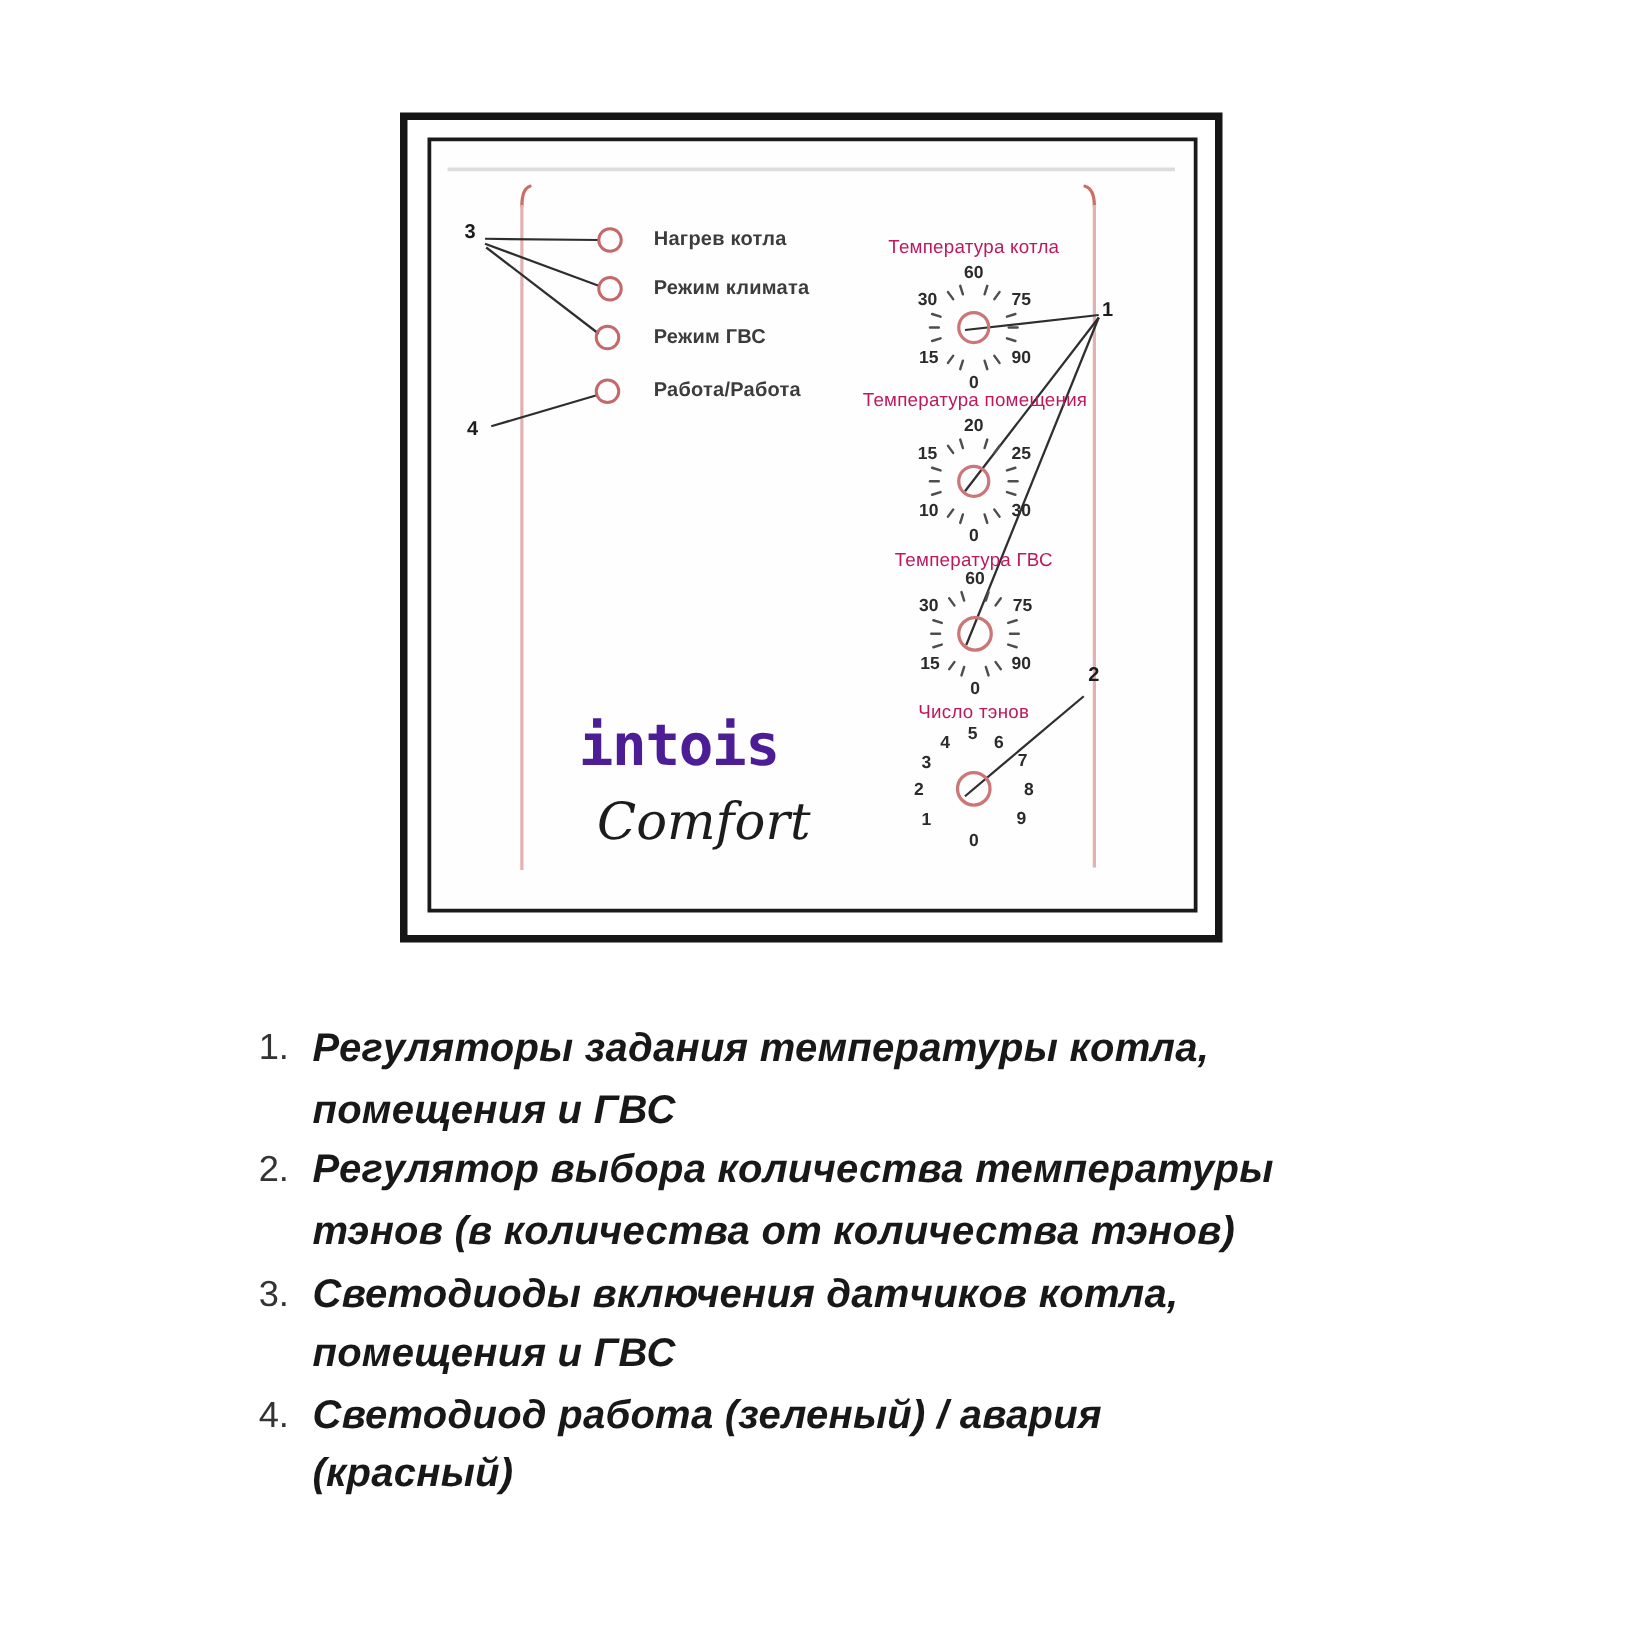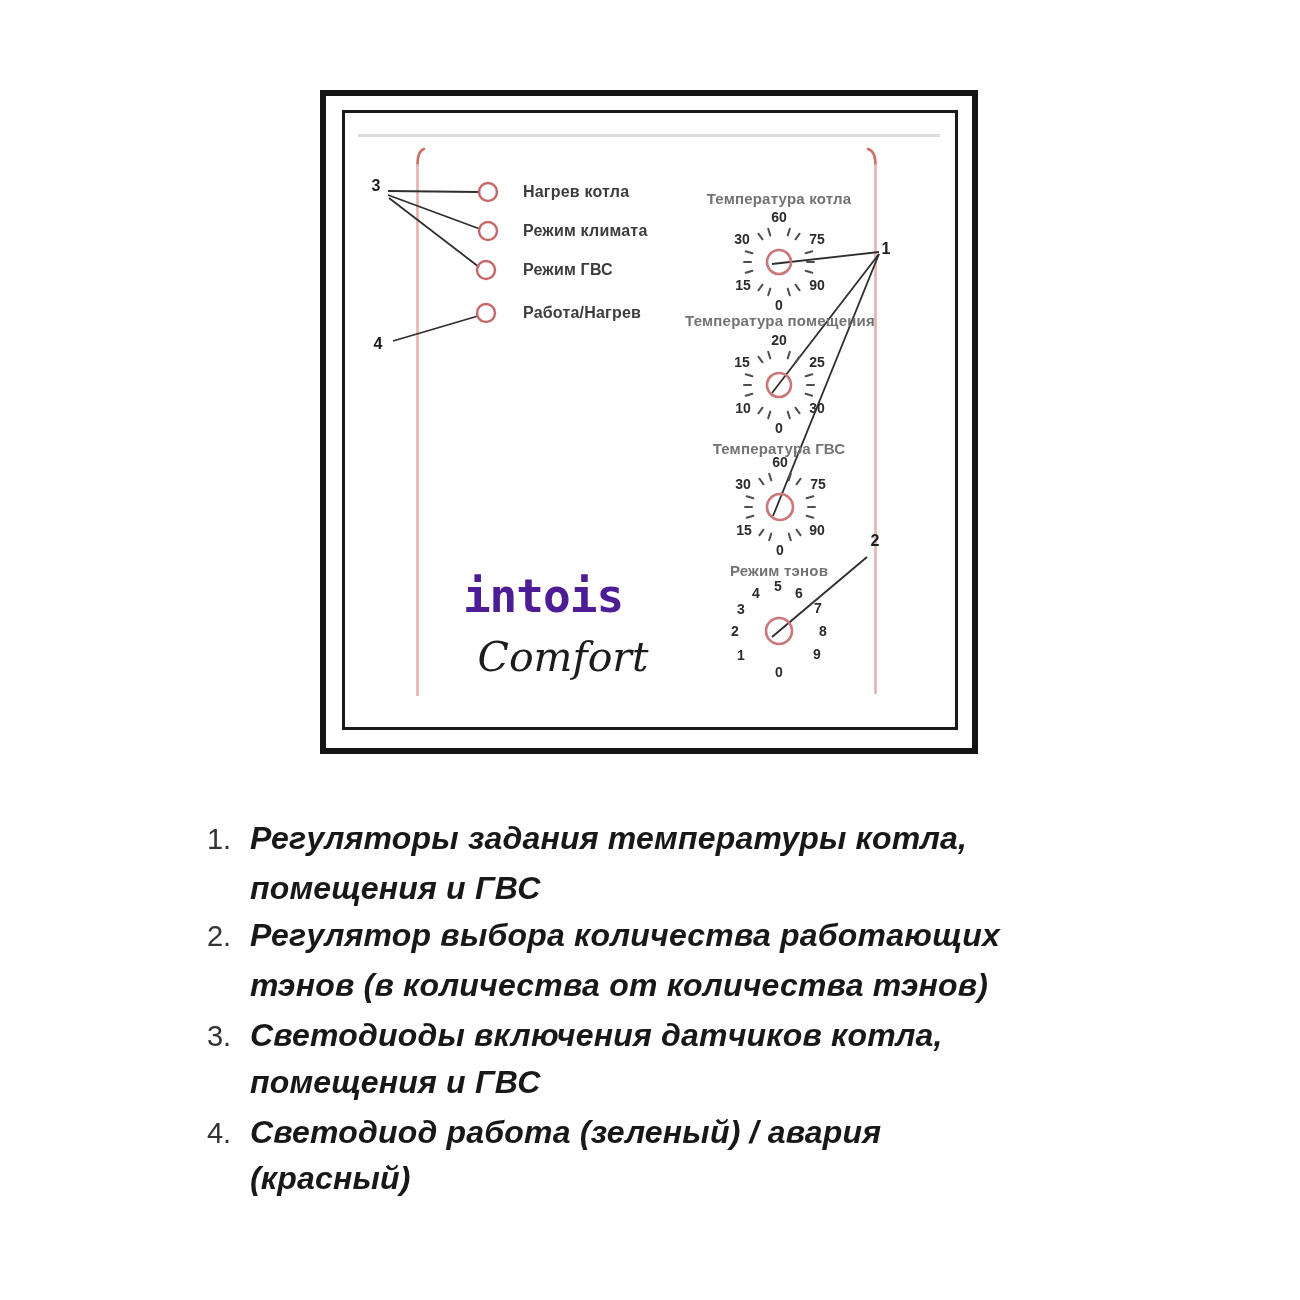--- a/index.html
+++ b/index.html
@@ -11,21 +11,21 @@
   
   .frame-outer{left:320px;top:90px;width:646px;height:652px;border:6px solid #151515;background:#fff;}
   .frame-inner{left:342px;top:110px;width:610px;height:614px;border:3px solid #1a1a1a;background:#fefefe;}
   .top-shade{left:358px;top:134px;width:582px;height:3px;background:#dcdcdc;}
   
   svg.overlay{left:0;top:0;width:1300px;height:1300px;pointer-events:none;}
   
   .vc{transform:translateY(-50%);white-space:nowrap;}
   .cc{transform:translate(-50%,-50%);white-space:nowrap;}
   .led-label{font-size:16px;color:#3c3c3c;letter-spacing:.2px;font-weight:bold;}
-  .dial-title{font-size:15px;color:#737373;letter-spacing:.2px;font-weight:bold;}
+  .dial-title{font-size:15px;color:#be185d;letter-spacing:.2px;}
   .tick{font-size:14px;font-weight:700;color:#2b2b2b;}
   .callout-num{font-size:16px;font-weight:700;color:#1c1c1c;}
   .logo{font-family:"DejaVu Sans Mono",monospace;font-weight:700;font-size:46px;letter-spacing:-1px;color:#4c1d95;}
   .logo-sub{font-family:"DejaVu Serif",serif;font-style:italic;font-size:41px;color:#1c1c1c;}
   
   .legend-num{font-size:29px;color:#333;white-space:nowrap;}
   .legend-line{font-size:32px;font-weight:700;font-style:italic;color:#181818;white-space:nowrap;letter-spacing:.2px;}
 </style>
 </head>
 <body>
@@ -108,21 +108,21 @@
       <line x1="752.0" y1="507.0" x2="745.0" y2="507.0"></line>
       <line x1="753.4" y1="498.3" x2="746.7" y2="496.2"></line>
       <line x1="763.5" y1="484.3" x2="759.4" y2="478.7"></line>
       <line x1="771.3" y1="480.4" x2="769.2" y2="473.7"></line>
     </g>
 </svg>
 
 <div class="abs vc led-label" style="left:523px;top:192px">Нагрев котла</div>
 <div class="abs vc led-label" style="left:523px;top:231px">Режим климата</div>
 <div class="abs vc led-label" style="left:523px;top:270px">Режим ГВС</div>
-<div class="abs vc led-label" style="left:523px;top:313px">Работа/Нагрев</div>
+<div class="abs vc led-label" style="left:523px;top:313px">Работа/Работа</div>
 
 <div class="abs cc callout-num" style="left:376px;top:186px">3</div>
 <div class="abs cc callout-num" style="left:378px;top:344px">4</div>
 <div class="abs cc callout-num" style="left:886px;top:249px">1</div>
 <div class="abs cc callout-num" style="left:875px;top:541px">2</div>
 
 <div class="abs cc dial-title" style="left:779px;top:198px">Температура котла</div>
 <div class="abs cc tick" style="left:779px;top:217px">60</div>
 <div class="abs cc tick" style="left:742px;top:239px">30</div>
 <div class="abs cc tick" style="left:817px;top:239px">75</div>
@@ -139,41 +139,41 @@
 <div class="abs cc tick" style="left:779px;top:428px">0</div>
 
 <div class="abs cc dial-title" style="left:779px;top:448px">Температура ГВС</div>
 <div class="abs cc tick" style="left:780px;top:462px">60</div>
 <div class="abs cc tick" style="left:743px;top:484px">30</div>
 <div class="abs cc tick" style="left:818px;top:484px">75</div>
 <div class="abs cc tick" style="left:744px;top:530px">15</div>
 <div class="abs cc tick" style="left:817px;top:530px">90</div>
 <div class="abs cc tick" style="left:780px;top:550px">0</div>
 
-<div class="abs cc dial-title" style="left:779px;top:570px">Режим тэнов</div>
+<div class="abs cc dial-title" style="left:779px;top:570px">Число тэнов</div>
 <div class="abs cc tick" style="left:778px;top:586px">5</div>
 <div class="abs cc tick" style="left:756px;top:593px">4</div>
 <div class="abs cc tick" style="left:799px;top:593px">6</div>
 <div class="abs cc tick" style="left:741px;top:609px">3</div>
 <div class="abs cc tick" style="left:818px;top:608px">7</div>
 <div class="abs cc tick" style="left:735px;top:631px">2</div>
 <div class="abs cc tick" style="left:823px;top:631px">8</div>
 <div class="abs cc tick" style="left:741px;top:655px">1</div>
 <div class="abs cc tick" style="left:817px;top:654px">9</div>
 <div class="abs cc tick" style="left:779px;top:672px">0</div>
 
 <div class="abs cc logo" style="left:543px;top:596px">intois</div>
 <div class="abs cc logo-sub" style="left:563px;top:657px">Comfort</div>
 
 <div class="abs cc legend-num" style="left:219px;top:839px">1.</div>
 <div class="abs vc legend-line" style="left:250px;top:838px">Регуляторы задания температуры котла,</div>
 <div class="abs vc legend-line" style="left:250px;top:888px">помещения и ГВС</div>
 
 <div class="abs cc legend-num" style="left:219px;top:936px">2.</div>
-<div class="abs vc legend-line" style="left:250px;top:935px">Регулятор выбора количества работающих</div>
+<div class="abs vc legend-line" style="left:250px;top:935px">Регулятор выбора количества температуры</div>
 <div class="abs vc legend-line" style="left:250px;top:985px">тэнов (в количества от количества тэнов)</div>
 
 <div class="abs cc legend-num" style="left:219px;top:1036px">3.</div>
 <div class="abs vc legend-line" style="left:250px;top:1035px">Светодиоды включения датчиков котла,</div>
 <div class="abs vc legend-line" style="left:250px;top:1082px">помещения и ГВС</div>
 
 <div class="abs cc legend-num" style="left:219px;top:1133px">4.</div>
 <div class="abs vc legend-line" style="left:250px;top:1132px">Светодиод работа (зеленый) / авария</div>
 <div class="abs vc legend-line" style="left:250px;top:1178px">(красный)</div>
 

